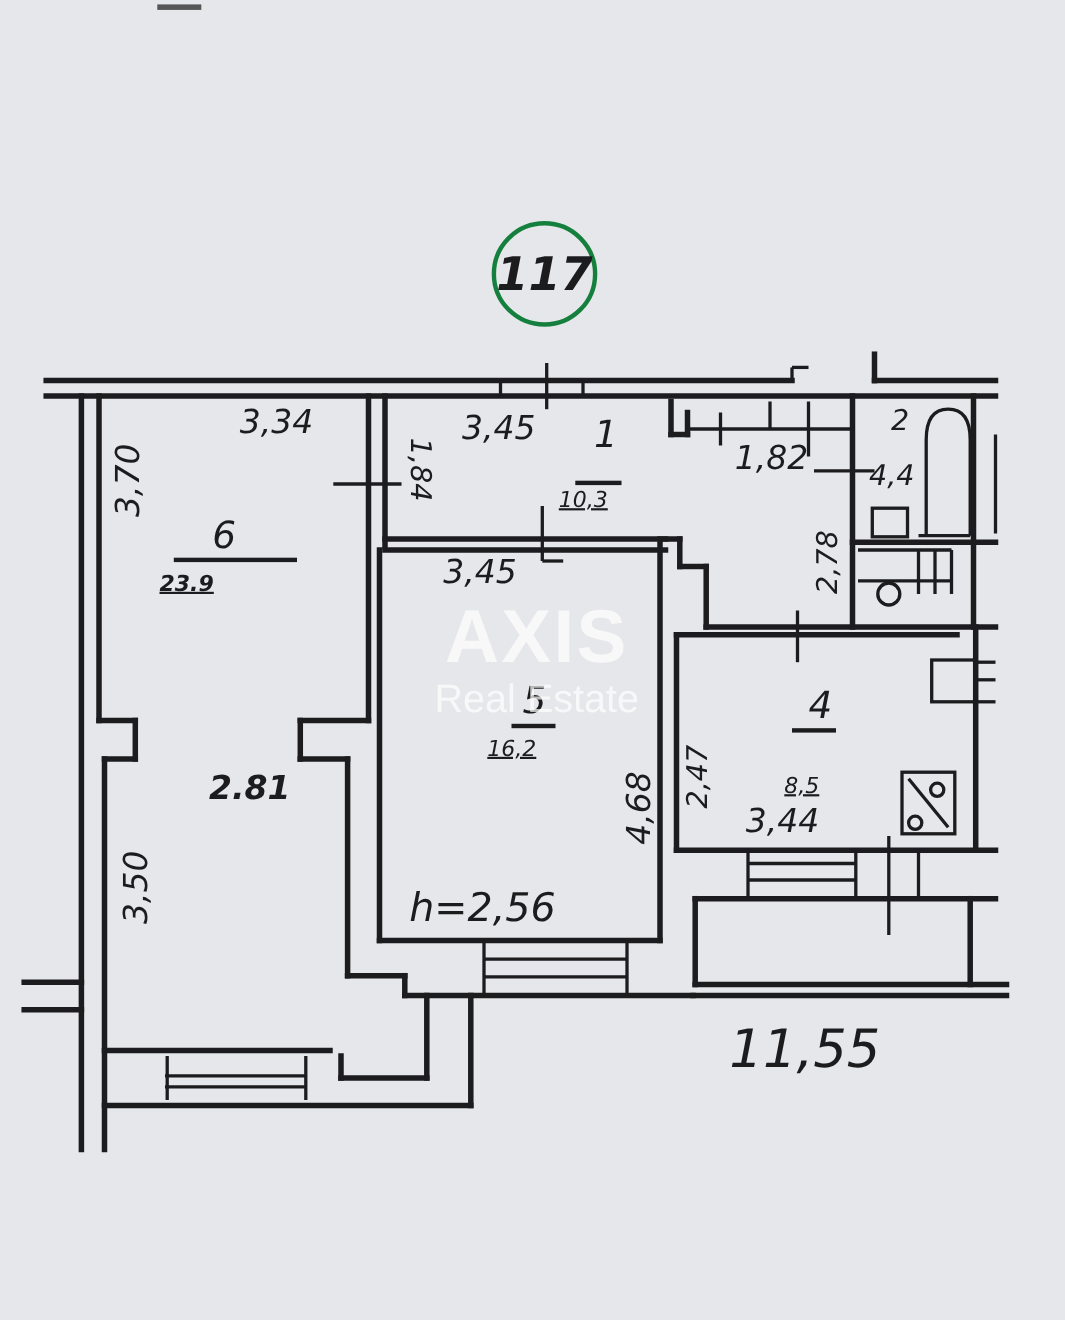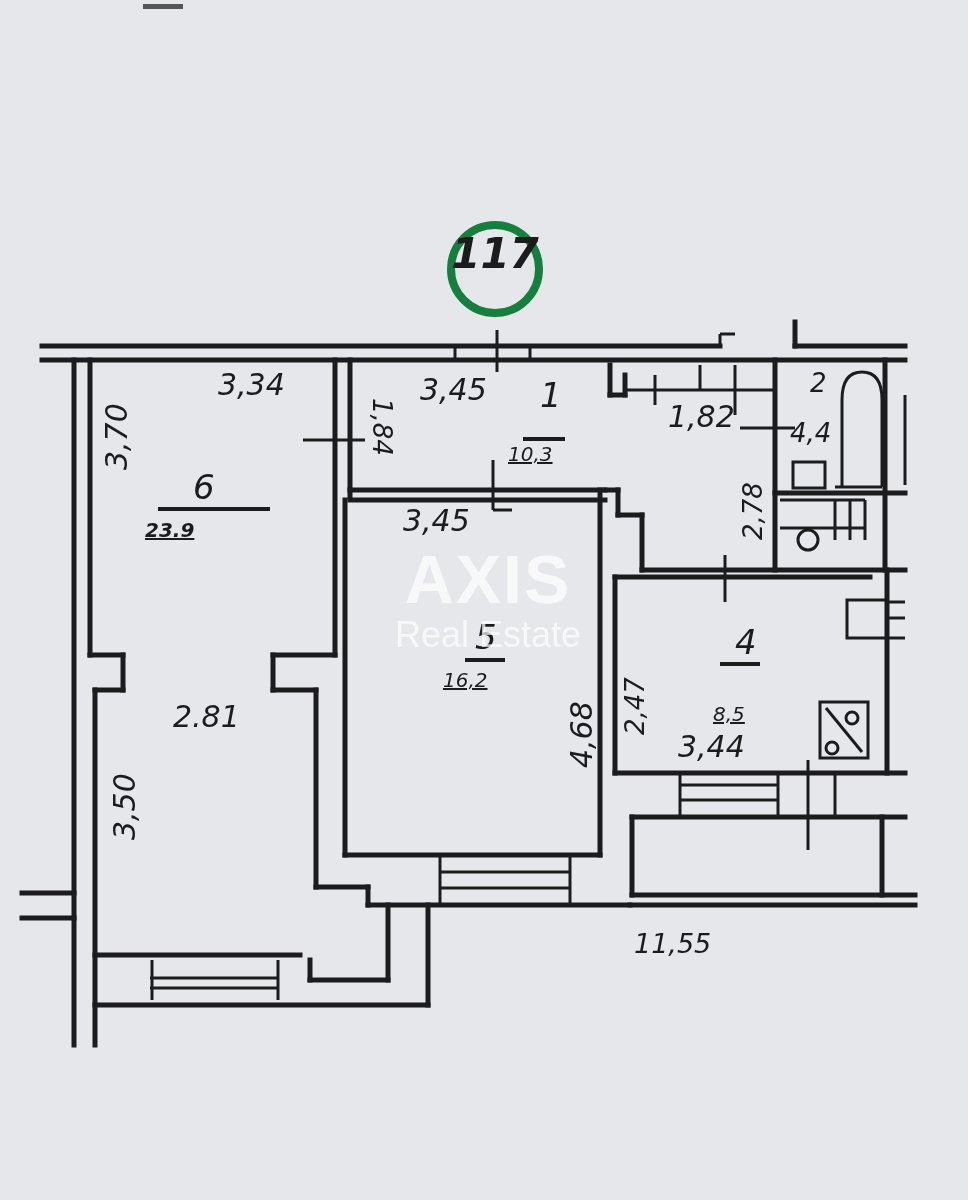--- a/index.html
+++ b/index.html
@@ -18,23 +18,23 @@
       font-family: "DejaVu Sans", sans-serif; font-style: italic;
       font-size: 30px; line-height: 1; white-space: nowrap;
     }
     .lbl.sm { font-size: 26px; }
     .lbl.vert { transform-origin: left top; transform: rotate(-90deg); }
     .lbl.vert-cw { transform-origin: left top; transform: rotate(90deg); }
     .room-num { font-size: 34px; }
     .room-area { font-size: 20px; text-decoration: underline; }
     .frac-line { position: absolute; height: 4px; background: #1c1c1e; }
     #circle-label {
-      position: absolute; left: 447px; top: 221px; width: 96px; height: 96px;
-      border: 8px solid #15803d; border-radius: 50%;
-      display: flex; justify-content: center;
+      position: absolute; left: 447px; top: 201px; width: 96px; height: 96px;
+      border: 4px solid #15803d; border-radius: 50%;
+      display: flex; align-items: center; justify-content: center;
       font-size: 42px; font-weight: bold; font-style: italic; color: #1c1c1e;
       box-sizing: border-box;
     }
     #watermark { position: absolute; left: 378px; top: 545px; width: 220px; text-align: center; pointer-events: none; }
     #wm-brand {
       font-family: "Liberation Sans", sans-serif; font-weight: bold;
       font-size: 68px; letter-spacing: 2px; color: rgba(255,255,255,0.72); line-height: 1;
     }
     #wm-sub {
       font-family: "Liberation Sans", sans-serif; font-size: 36px;
@@ -163,45 +163,46 @@
 
   <div id="circle-label">
     <span>117</span>
   </div>
 
   <span class="lbl" style="left:218px;top:370px;">3,34</span>
   <span class="lbl vert" style="left:102px;top:470px;">3,70</span>
   <span class="lbl room-num" style="left:193px;top:470px;">6</span>
   <div class="frac-line" style="left:158px;top:507px;width:112px;"></div>
   <span class="lbl room-area" style="left:145px;top:520px;font-weight:bold;">23.9</span>
-  <span class="lbl" style="left:173px;top:702px;">2.81</span>
+  <span class="lbl" style="left:190px;top:702px;font-weight:bold;">2.81</span>
   <span class="lbl vert" style="left:110px;top:840px;">3,50</span>
 
   <span class="lbl" style="left:420px;top:375px;">3,45</span>
   <span class="lbl sm vert-cw" style="left:395px;top:398px;">1,84</span>
   <span class="lbl room-num" style="left:540px;top:378px;">1</span>
   <div class="frac-line" style="left:523px;top:437px;width:42px;"></div>
   <span class="lbl room-area" style="left:508px;top:444px;">10,3</span>
   <span class="lbl" style="left:668px;top:402px;">1,82</span>
   <span class="lbl sm vert" style="left:740px;top:540px;">2,78</span>
 
   <span class="lbl sm" style="left:810px;top:370px;">2</span>
   <span class="lbl sm" style="left:790px;top:420px;">4,4</span>
 
   <span class="lbl" style="left:403px;top:506px;">3,45</span>
   <span class="lbl room-num" style="left:475px;top:620px;">5</span>
   <div class="frac-line" style="left:465px;top:658px;width:40px;"></div>
   <span class="lbl room-area" style="left:443px;top:670px;">16,2</span>
   <span class="lbl vert" style="left:567px;top:768px;">4,68</span>
+  <span class="lbl" style="left:372px;top:808px;font-size:36px;">h=2,56</span>
 
   <span class="lbl sm vert" style="left:622px;top:735px;">2,47</span>
   <span class="lbl room-num" style="left:735px;top:625px;">4</span>
   <div class="frac-line" style="left:720px;top:662px;width:40px;"></div>
   <span class="lbl room-area" style="left:713px;top:668px;margin-top:36px;">8,5</span>
   <span class="lbl" style="left:678px;top:732px;">3,44</span>
 
-  <span class="lbl" style="left:634px;top:930px;font-size:27px;">11,55</span>
+  <span class="lbl" style="left:663px;top:930px;font-size:48px;">11,55</span>
 
   <div id="watermark">
     <div id="wm-brand">AXIS</div>
     <div id="wm-sub">Real Estate</div>
   </div>
 </div>
 
 </body></html>

